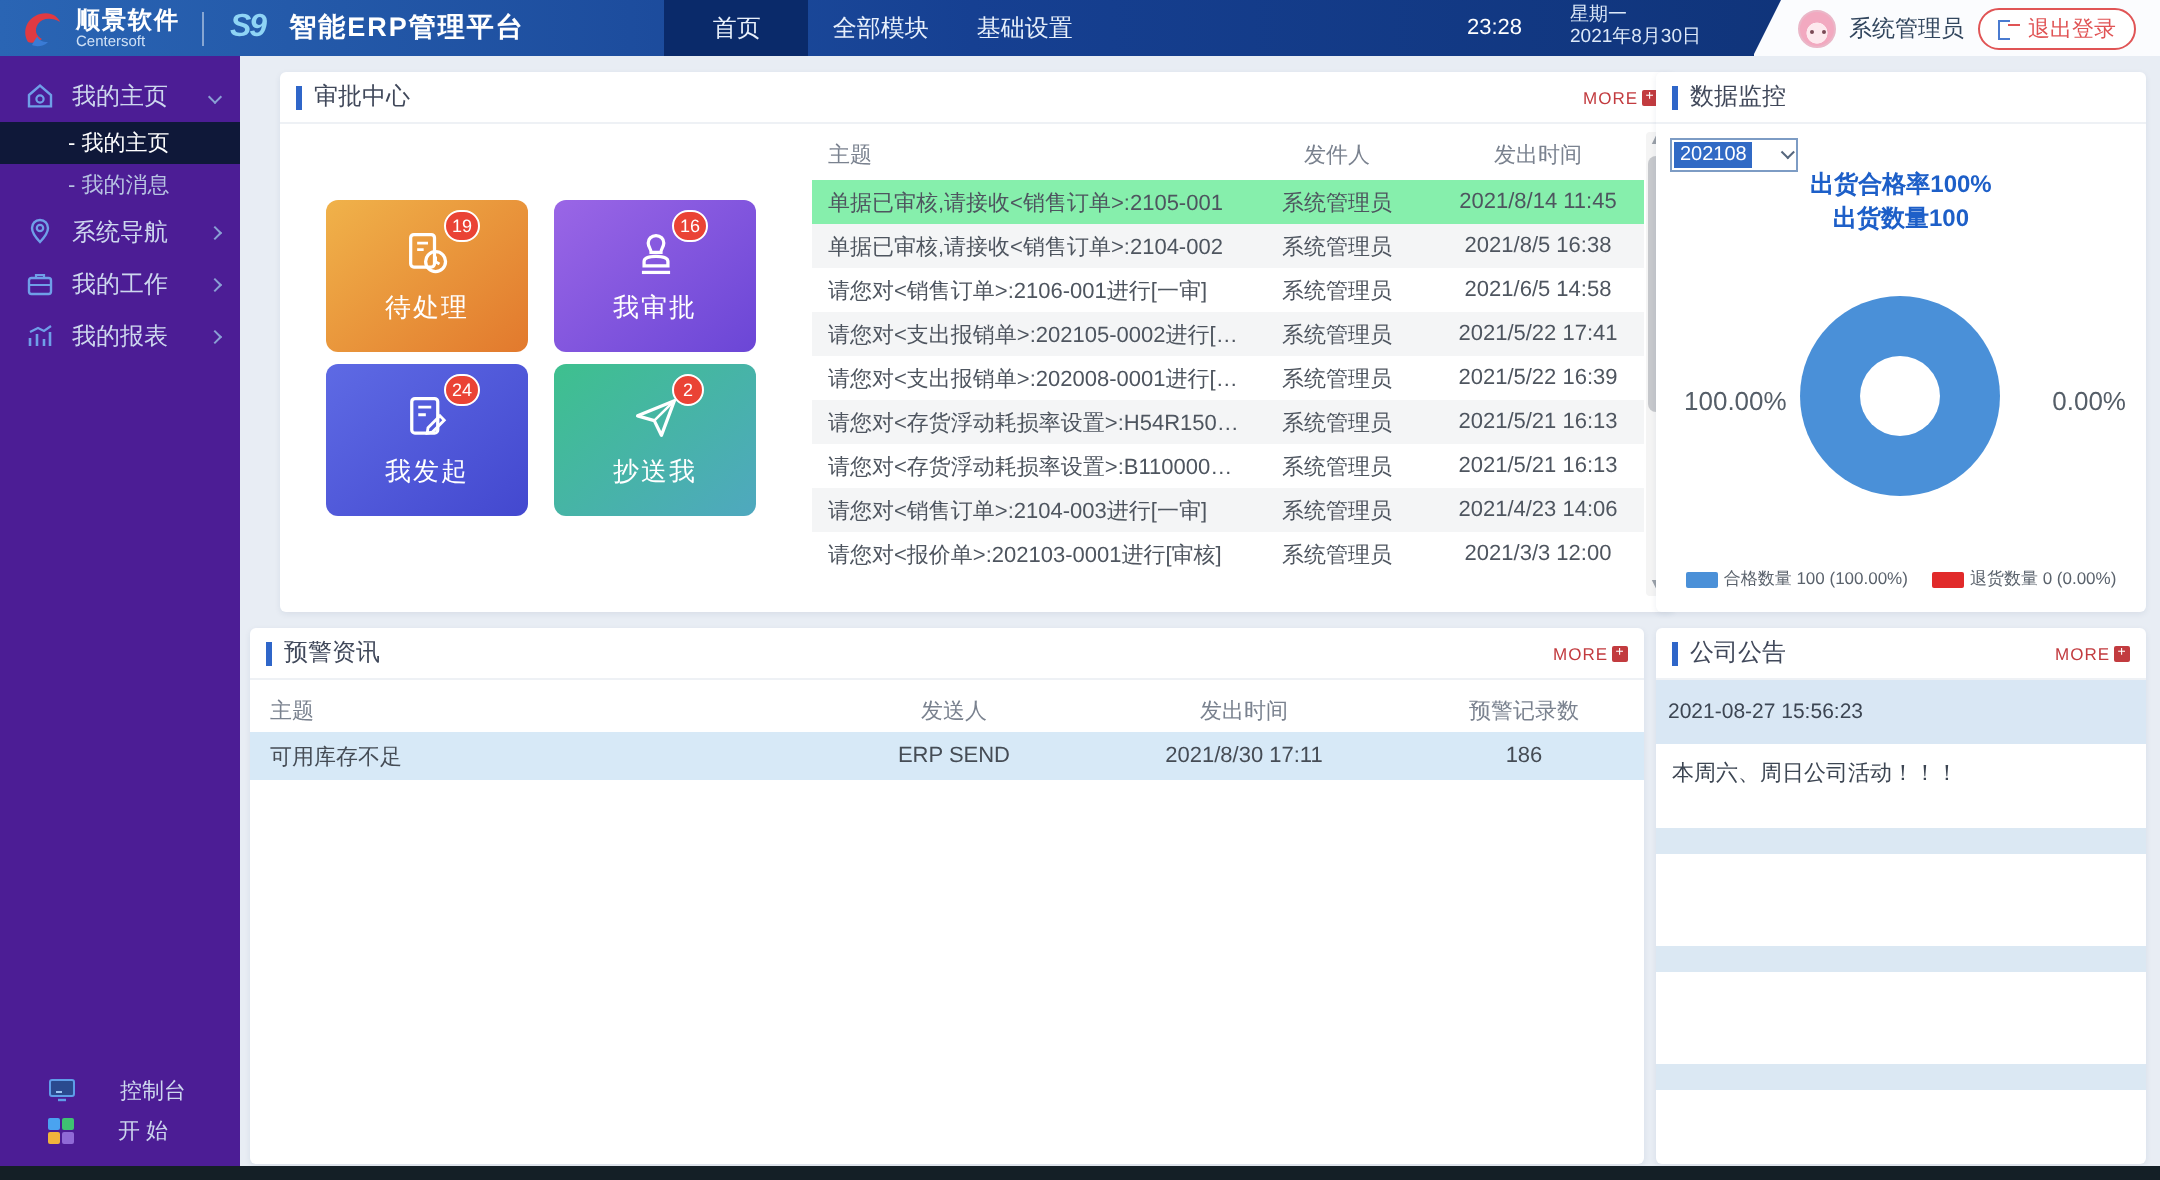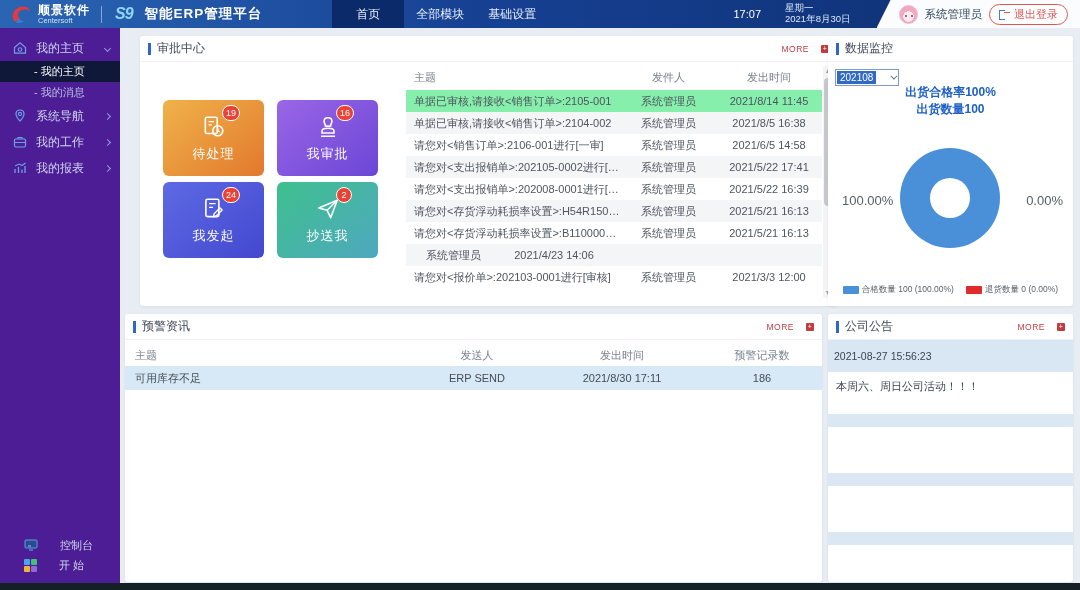--- a/index.html
+++ b/index.html
@@ -62,21 +62,21 @@
   
   .main { position:absolute; left:120px; top:28px; width:960px; height:562px; background:#e8edf4; }
   .panel { position:absolute; background:#fff; border-radius:3px; box-shadow:0 1px 3px rgba(30,50,90,.08); overflow:hidden; }
   .p-approval { left:20px; top:8px;  width:697px; height:270px; }
   .p-monitor  { left:708px; top:8px; width:245px; height:270px; }
   .p-alerts   { left:5px; top:286px; width:697px; height:268px; }
   .p-announce { left:708px; top:286px; width:245px; height:268px; }
   .panel-head { height:26px; display:flex; align-items:center; border-bottom:1px solid #eef1f5; padding:0 8px; }
   .panel-title { font-size:12px; color:#40485a; display:flex; align-items:center; gap:6px; }
   .panel-title::before { content:""; width:3px; height:12px; background:#2f66c9; display:inline-block; }
-  .more-link { margin-left:auto; font-size:8.5px; color:#c23b3f; display:flex; align-items:center; gap:12px;
+  .more-link { margin-left:auto; font-size:8.5px; color:#c23b3f; display:flex; align-items:center; gap:2px;
     cursor:pointer; letter-spacing:.5px; }
   .more-ico { width:8px; height:8px; background:#c23b3f; color:#fff; font-size:7px; line-height:8px;
     text-align:center; border-radius:1px; display:inline-block; }
 
   
   .tiles { position:absolute; left:23px; top:64px; width:238px; height:158px; }
   .tile { position:absolute; width:101px; height:76px; border-radius:6px; color:#fff;
     display:flex; flex-direction:column; align-items:center; justify-content:center; cursor:pointer; }
   .tile-0 { left:0; top:0;      background:linear-gradient(140deg,#f0b24a,#e2792d); }
   .tile-1 { left:114px; top:0;  background:linear-gradient(140deg,#9a66e6,#6b46d6); }
@@ -162,21 +162,21 @@
     <span class="product-title">智能ERP管理平台</span>
   </div>
 
   <div class="top-nav">
     <div class="nav-item active">首页</div>
     <div class="nav-item">全部模块</div>
     <div class="nav-item">基础设置</div>
   </div>
 
   <div class="top-right">
-    <span class="top-time">17:07</span>
+    <span class="top-time">23:28</span>
     <span class="top-date">
       <span>星期一</span>
       <span>2021年8月30日</span>
     </span>
     <div class="top-user-zone">
       <span class="avatar"></span>
       <span class="user-name">系统管理员</span>
       <button class="logout-btn">
         <span class="logout-icon"></span>
         <span>退出登录</span>
@@ -340,20 +340,21 @@
             <span class="c-time">2021/5/21 16:13</span>
           </div>
 
           <div class="ap-row">
             <span class="c-subj">请您对&lt;存货浮动耗损率设置&gt;:B11000001进行[审核]</span>
             <span class="c-sender">系统管理员</span>
             <span class="c-time">2021/5/21 16:13</span>
           </div>
 
           <div class="ap-row alt">
+            <span class="c-subj">请您对&lt;销售订单&gt;:2104-003进行[一审]</span>
             <span class="c-sender">系统管理员</span>
             <span class="c-time">2021/4/23 14:06</span>
           </div>
 
           <div class="ap-row">
             <span class="c-subj">请您对&lt;报价单&gt;:202103-0001进行[审核]</span>
             <span class="c-sender">系统管理员</span>
             <span class="c-time">2021/3/3 12:00</span>
           </div>
         </div>

